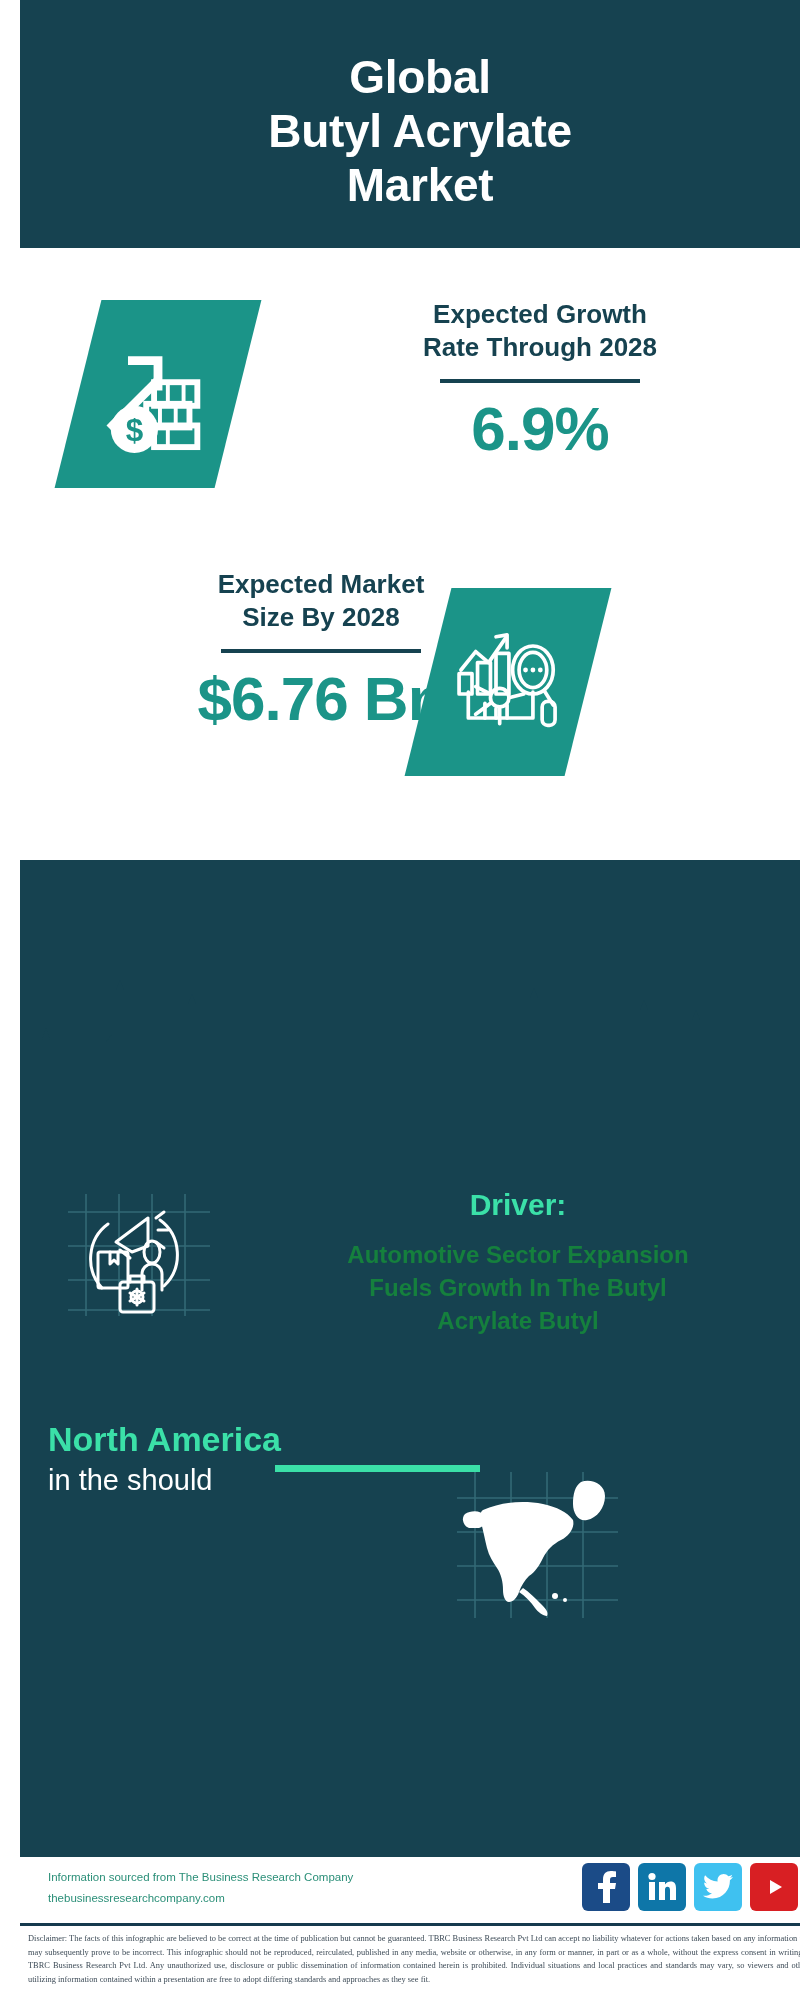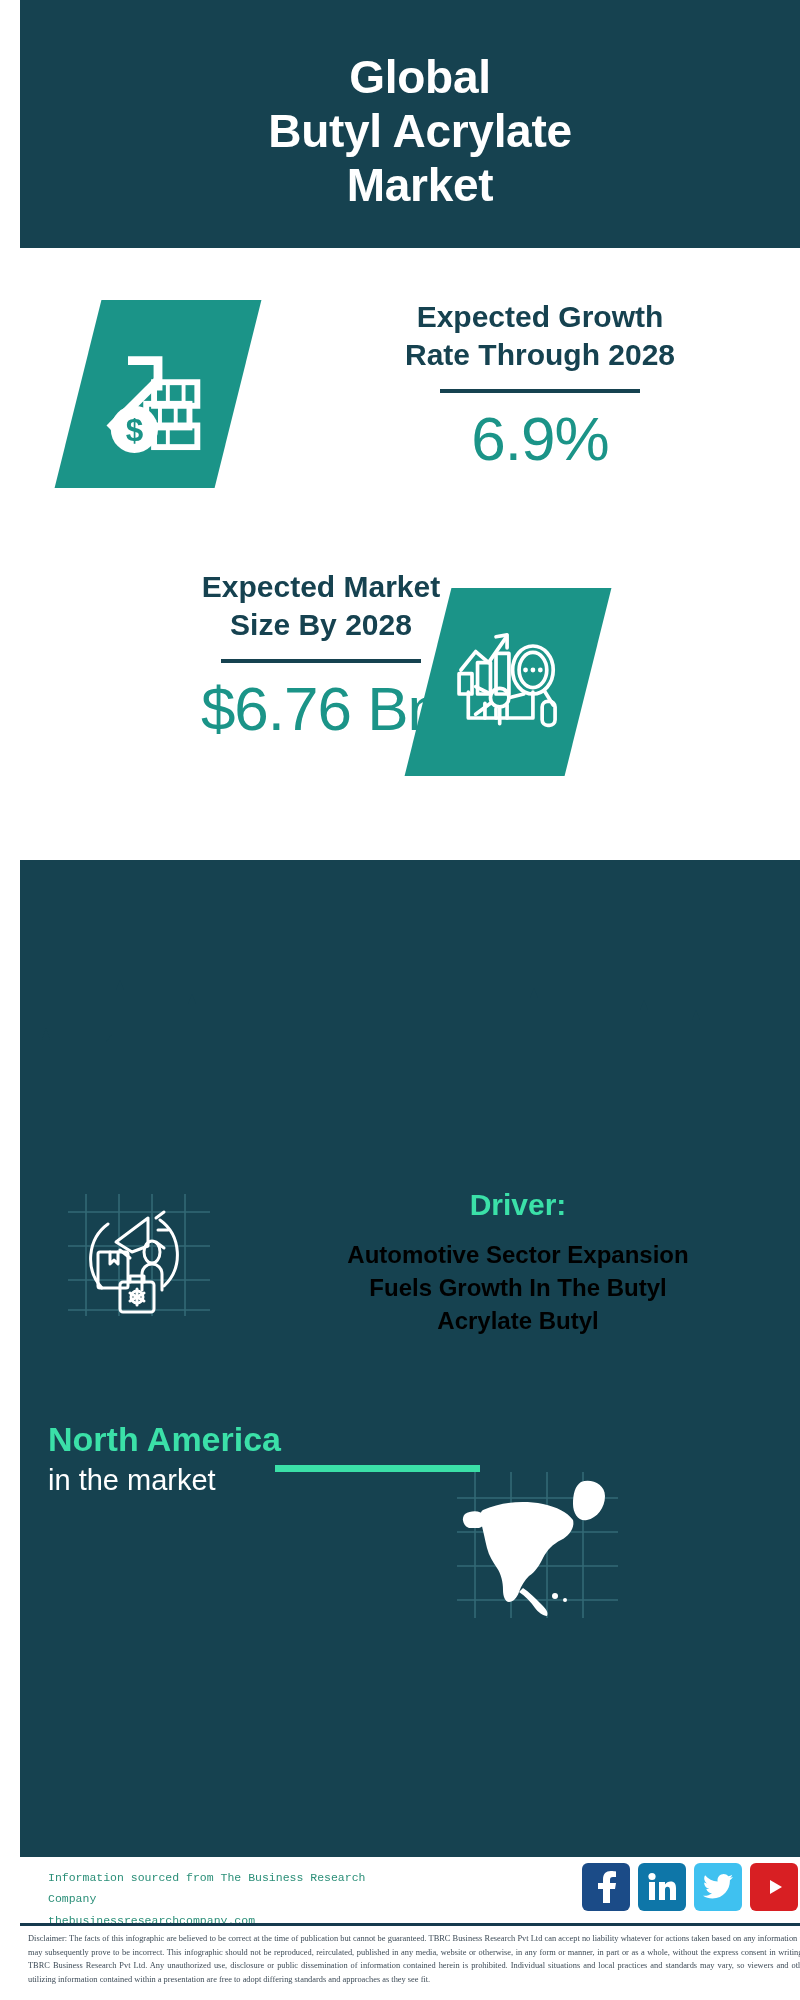--- a/index.html
+++ b/index.html
@@ -65,35 +65,35 @@
   
   .stat {
     position: absolute;
     text-align: center;
   }
   .stat-growth { left: 260px; top: 298px; width: 520px; }
   .stat-size   { left: 46px;  top: 568px; width: 510px; }
 
   .stat-title {
     color: #164250;
-    font-size: 30px;
+    font-size: 26px;
     font-weight: bold;
     line-height: 1.28;
     font-family: "Liberation Sans", sans-serif;
   }
   .stat-rule {
     width: 200px;
     height: 4px;
     background: #164250;
     margin: 14px auto 10px auto;
   }
   .stat-value {
     color: #1b9488;
     font-size: 62px;
-    font-weight: normal;
+    font-weight: bold;
     line-height: 1.15;
     letter-spacing: -1px;
     font-family: "Liberation Sans", sans-serif;
   }
 
   
   .dark-zone {
     position: absolute;
     left: 0; top: 860px;
     width: 800px; height: 1540px;
@@ -118,21 +118,21 @@
     text-align: center;
   }
   .driver-heading {
     color: #3be0a8;
     font-size: 30px;
     font-weight: bold;
     margin-bottom: 16px;
     font-family: "Liberation Sans", sans-serif;
   }
   .driver-body {
-    color: #000000;
+    color: #15803d;
     font-size: 24px;
     font-weight: bold;
     line-height: 1.38;
     font-family: "Liberation Sans", sans-serif;
   }
 
   .divider-green {
     position: absolute;
     left: 255px; top: 1465px;
     width: 205px; height: 7px;
@@ -173,21 +173,21 @@
     background: #ffffff;
     border-top: 2px solid #164250;
   }
   .footer-source {
     position: absolute;
     left: 28px; top: 10px;
     width: 360px;
     color: #2b8f78;
     font-size: 11.5px;
     line-height: 1.85;
-    font-family: Liberation Mono, monospace;
+    font-family: Liberation Sans, sans-serif;
   }
   .social-row {
     position: absolute;
     right: 22px; top: 6px;
     display: flex;
     gap: 8px;
   }
   .social {
     width: 48px; height: 48px;
     border-radius: 6px;
@@ -343,21 +343,21 @@
     <div class="driver-heading">Driver:</div>
     <div class="driver-body">Automotive Sector Expansion</div>
     <div class="driver-body">Fuels Growth In The Butyl</div>
     <div class="driver-body">Acrylate Butyl</div>
   </div>
 
   <div class="divider-green"></div>
 
   <div class="region-text">
     <div class="region-name">North America</div>
-    <div class="region-sub">in the market</div>
+    <div class="region-sub">in the should</div>
   </div>
 
   <svg class="region-map" viewBox="0 0 165 150">
     <g stroke="#38707c" stroke-width="1.6" opacity="0.85">
       <line x1="20" y1="2" x2="20" y2="148"></line>
       <line x1="56" y1="2" x2="56" y2="148"></line>
       <line x1="92" y1="2" x2="92" y2="148"></line>
       <line x1="128" y1="2" x2="128" y2="148"></line>
       <line x1="2" y1="28" x2="163" y2="28"></line>
       <line x1="2" y1="62" x2="163" y2="62"></line>

